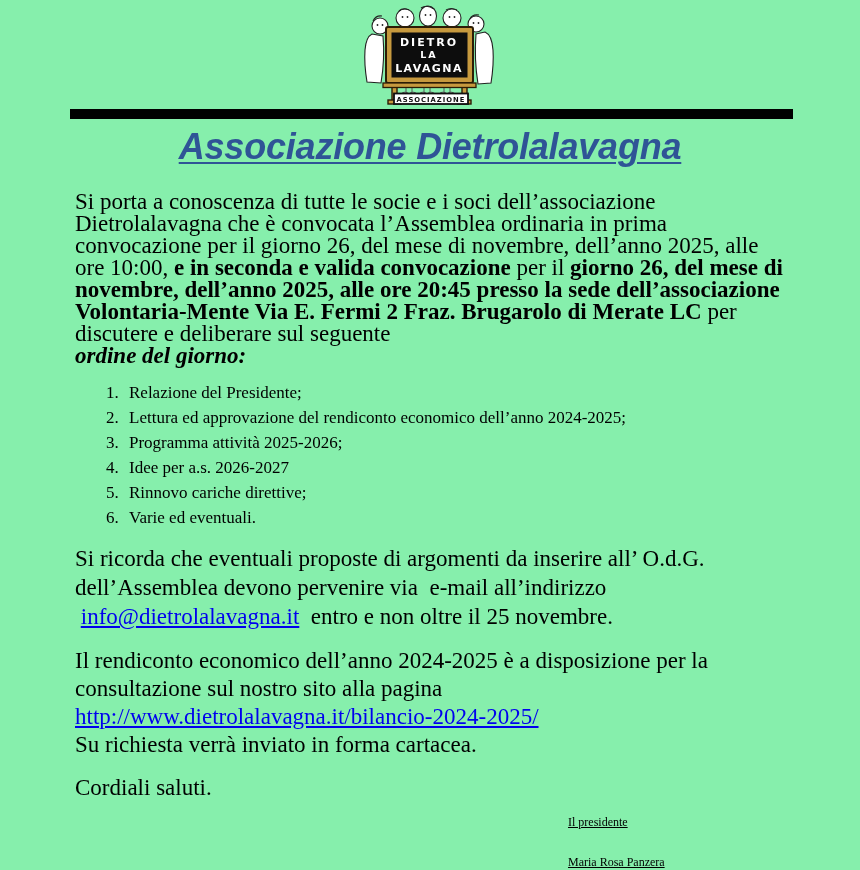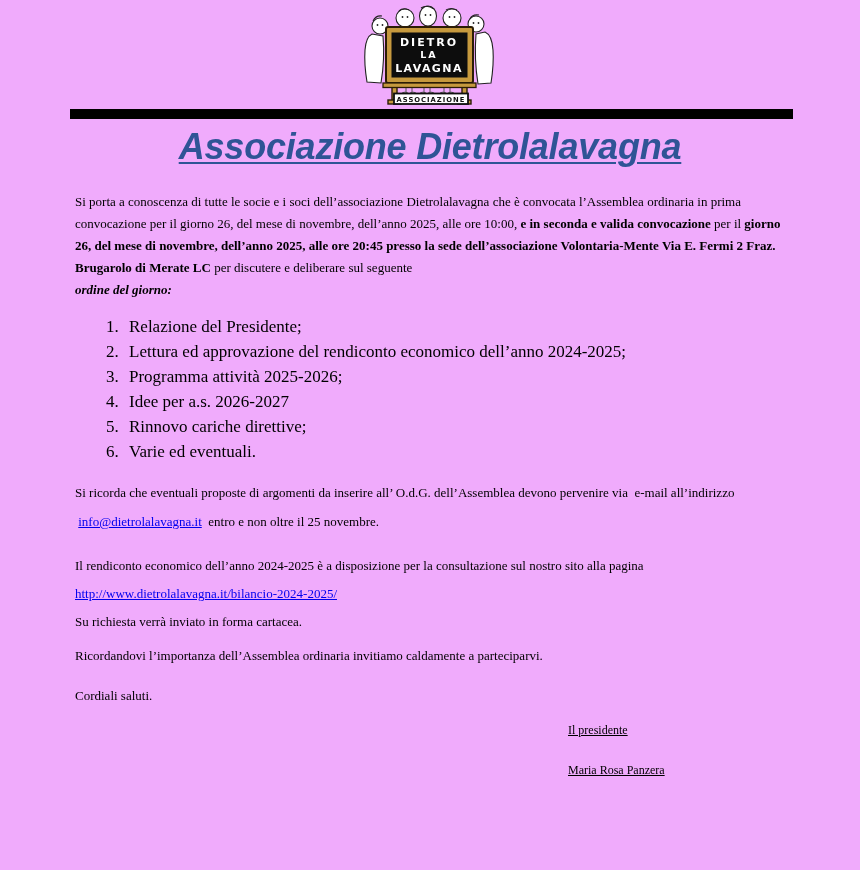--- a/index.html
+++ b/index.html
@@ -1,33 +1,33 @@
 <!DOCTYPE html>
 <html><head>
 <meta charset="utf-8">
 <style>
   html,body{margin:0;padding:0;background:#fff;}
   .page{
-    width:860px;height:870px;background:#f0abfc;position:relative;overflow:hidden;
+    width:860px;height:870px;background:#86efac;position:relative;overflow:hidden;
     font-family:"Liberation Serif", serif;color:#000;
   }
   .logo-wrap{width:860px;text-align:center;padding-top:5px;height:101px;box-sizing:border-box;}
   .black-bar{margin:8px 67px 0 70px;height:10px;background:#000;}
   .h1{
     margin:7px 0 0;text-align:center;
     font-family:"Liberation Sans", sans-serif;font-style:italic;font-weight:bold;
     font-size:36px;color:#2F5496;letter-spacing:-0.2px;
     text-decoration:underline;text-decoration-thickness:2px;text-underline-offset:3px;
   }
   .h2{
     margin:22px 0 0;text-align:center;
     font-family:"Liberation Sans", sans-serif;font-weight:bold;
     font-size:27px;color:#2F5496;letter-spacing:-0.2px;
   }
-  .body-p{margin:0 68px 0 75px;font-size:13px;line-height:22px;}
+  .body-p{margin:0 68px 0 75px;font-size:23px;line-height:22px;}
   .p1{margin-top:23px;}
   .odg{font-weight:bold;font-style:italic;}
   ol.agenda{
     margin:13px 68px 0 75px;padding-left:48px;
     font-size:17px;line-height:25px;
   }
   ol.agenda li{padding-left:6px;}
   .p2{margin-top:14px;line-height:29px;}
   .p3{margin-top:16px;line-height:28px;}
   .p4{margin-top:9px;}
@@ -122,21 +122,20 @@
     <li>Programma attività 2025-2026;</li>
     <li>Idee per a.s. 2026-2027</li>
     <li>Rinnovo cariche direttive;</li>
     <li>Varie ed eventuali.</li>
   </ol>
 
   <p class="body-p p2"><span>Si ricorda che eventuali proposte di argomenti da inserire all’ O.d.G. dell’Assemblea devono pervenire via &nbsp;e-mail all’indirizzo &nbsp;</span><a href="#" class="doc-link">info@dietrolalavagna.it</a><span> &nbsp;entro e non oltre il 25 novembre.</span></p>
 
   <p class="body-p p3"><span>Il rendiconto economico dell’anno 2024-2025 è a disposizione per la consultazione sul nostro sito alla pagina </span><a href="#" class="doc-link">http://www.dietrolalavagna.it/bilancio-2024-2025/</a><br><span>Su richiesta verrà inviato in forma cartacea.</span></p>
 
-  <p class="body-p p4">Ricordandovi l’importanza dell’Assemblea ordinaria invitiamo caldamente a parteciparvi.</p>
   <p class="body-p closing">Cordiali saluti.</p>
 
   <div class="sig">
     <p>Il presidente</p>
     <p class="sig-name">Maria Rosa Panzera</p>
   </div>
 
 </div>
 
 </body></html>

